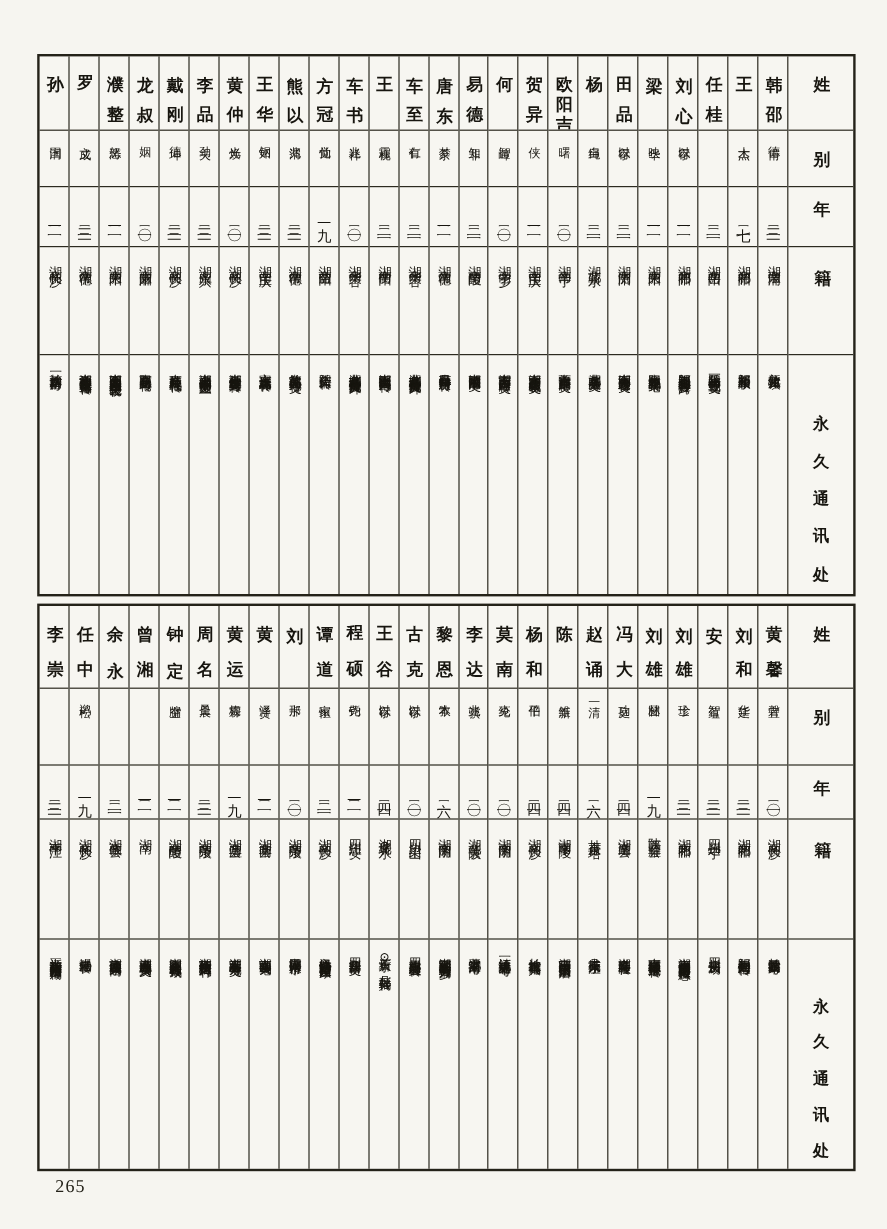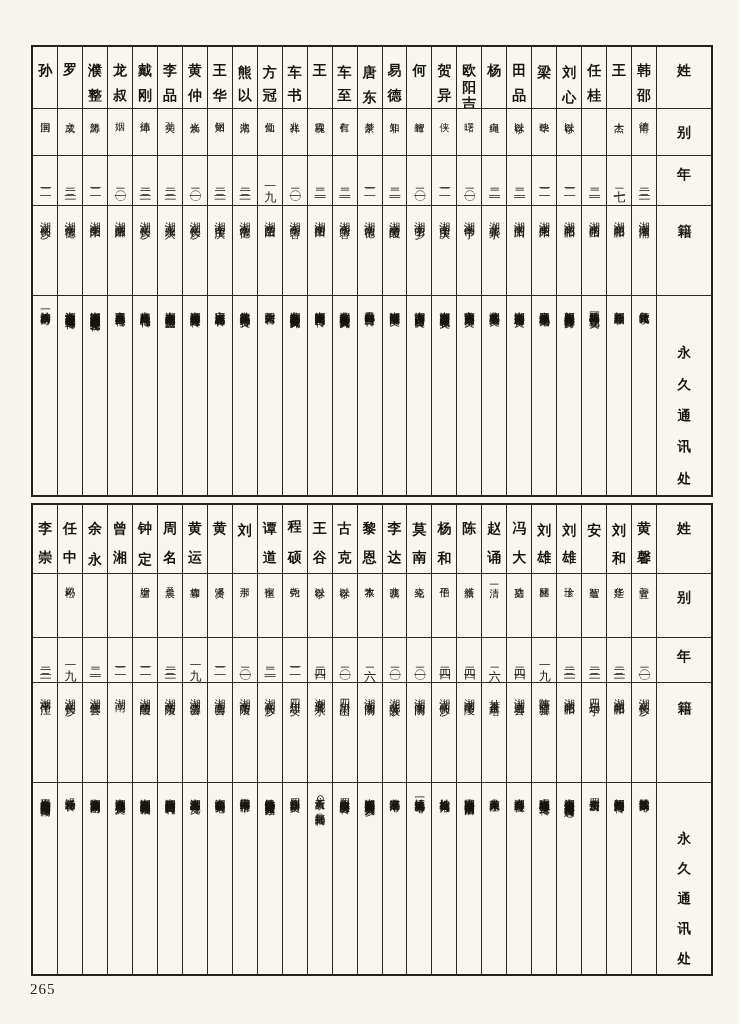--- a/index.html
+++ b/index.html
@@ -47,21 +47,21 @@
   .r-age{font-size:12px;justify-content:center;letter-spacing:2px;line-height:13px;}
   .r-native{font-size:11px;padding-top:7px;letter-spacing:2px;line-height:12.5px;}
   .r-address{font-size:10.5px;padding:7px 1px 4px 1px;letter-spacing:0.5px;line-height:11.5px;}
   .header .cell{font-weight:600;}
   .header .r-name,.header .r-alias,.header .r-age,.header .r-native{font-size:14px;}
   .header .r-address{font-size:13.5px;letter-spacing:0;}
   
   .spread{justify-content:space-between;}
   .spread-evenly{justify-content:space-evenly;}
   .pageno{
-    position:absolute;left:30px;top:981px;
+    position:absolute;left:46px;top:981px;
     font-size:15px;letter-spacing:1px;color:#242219;
     font-family:"Liberation Serif","DejaVu Serif",serif;
   }
 </style>
 </head>
 <body>
 
 <div class="page">
 
   <div class="vtable t0">

